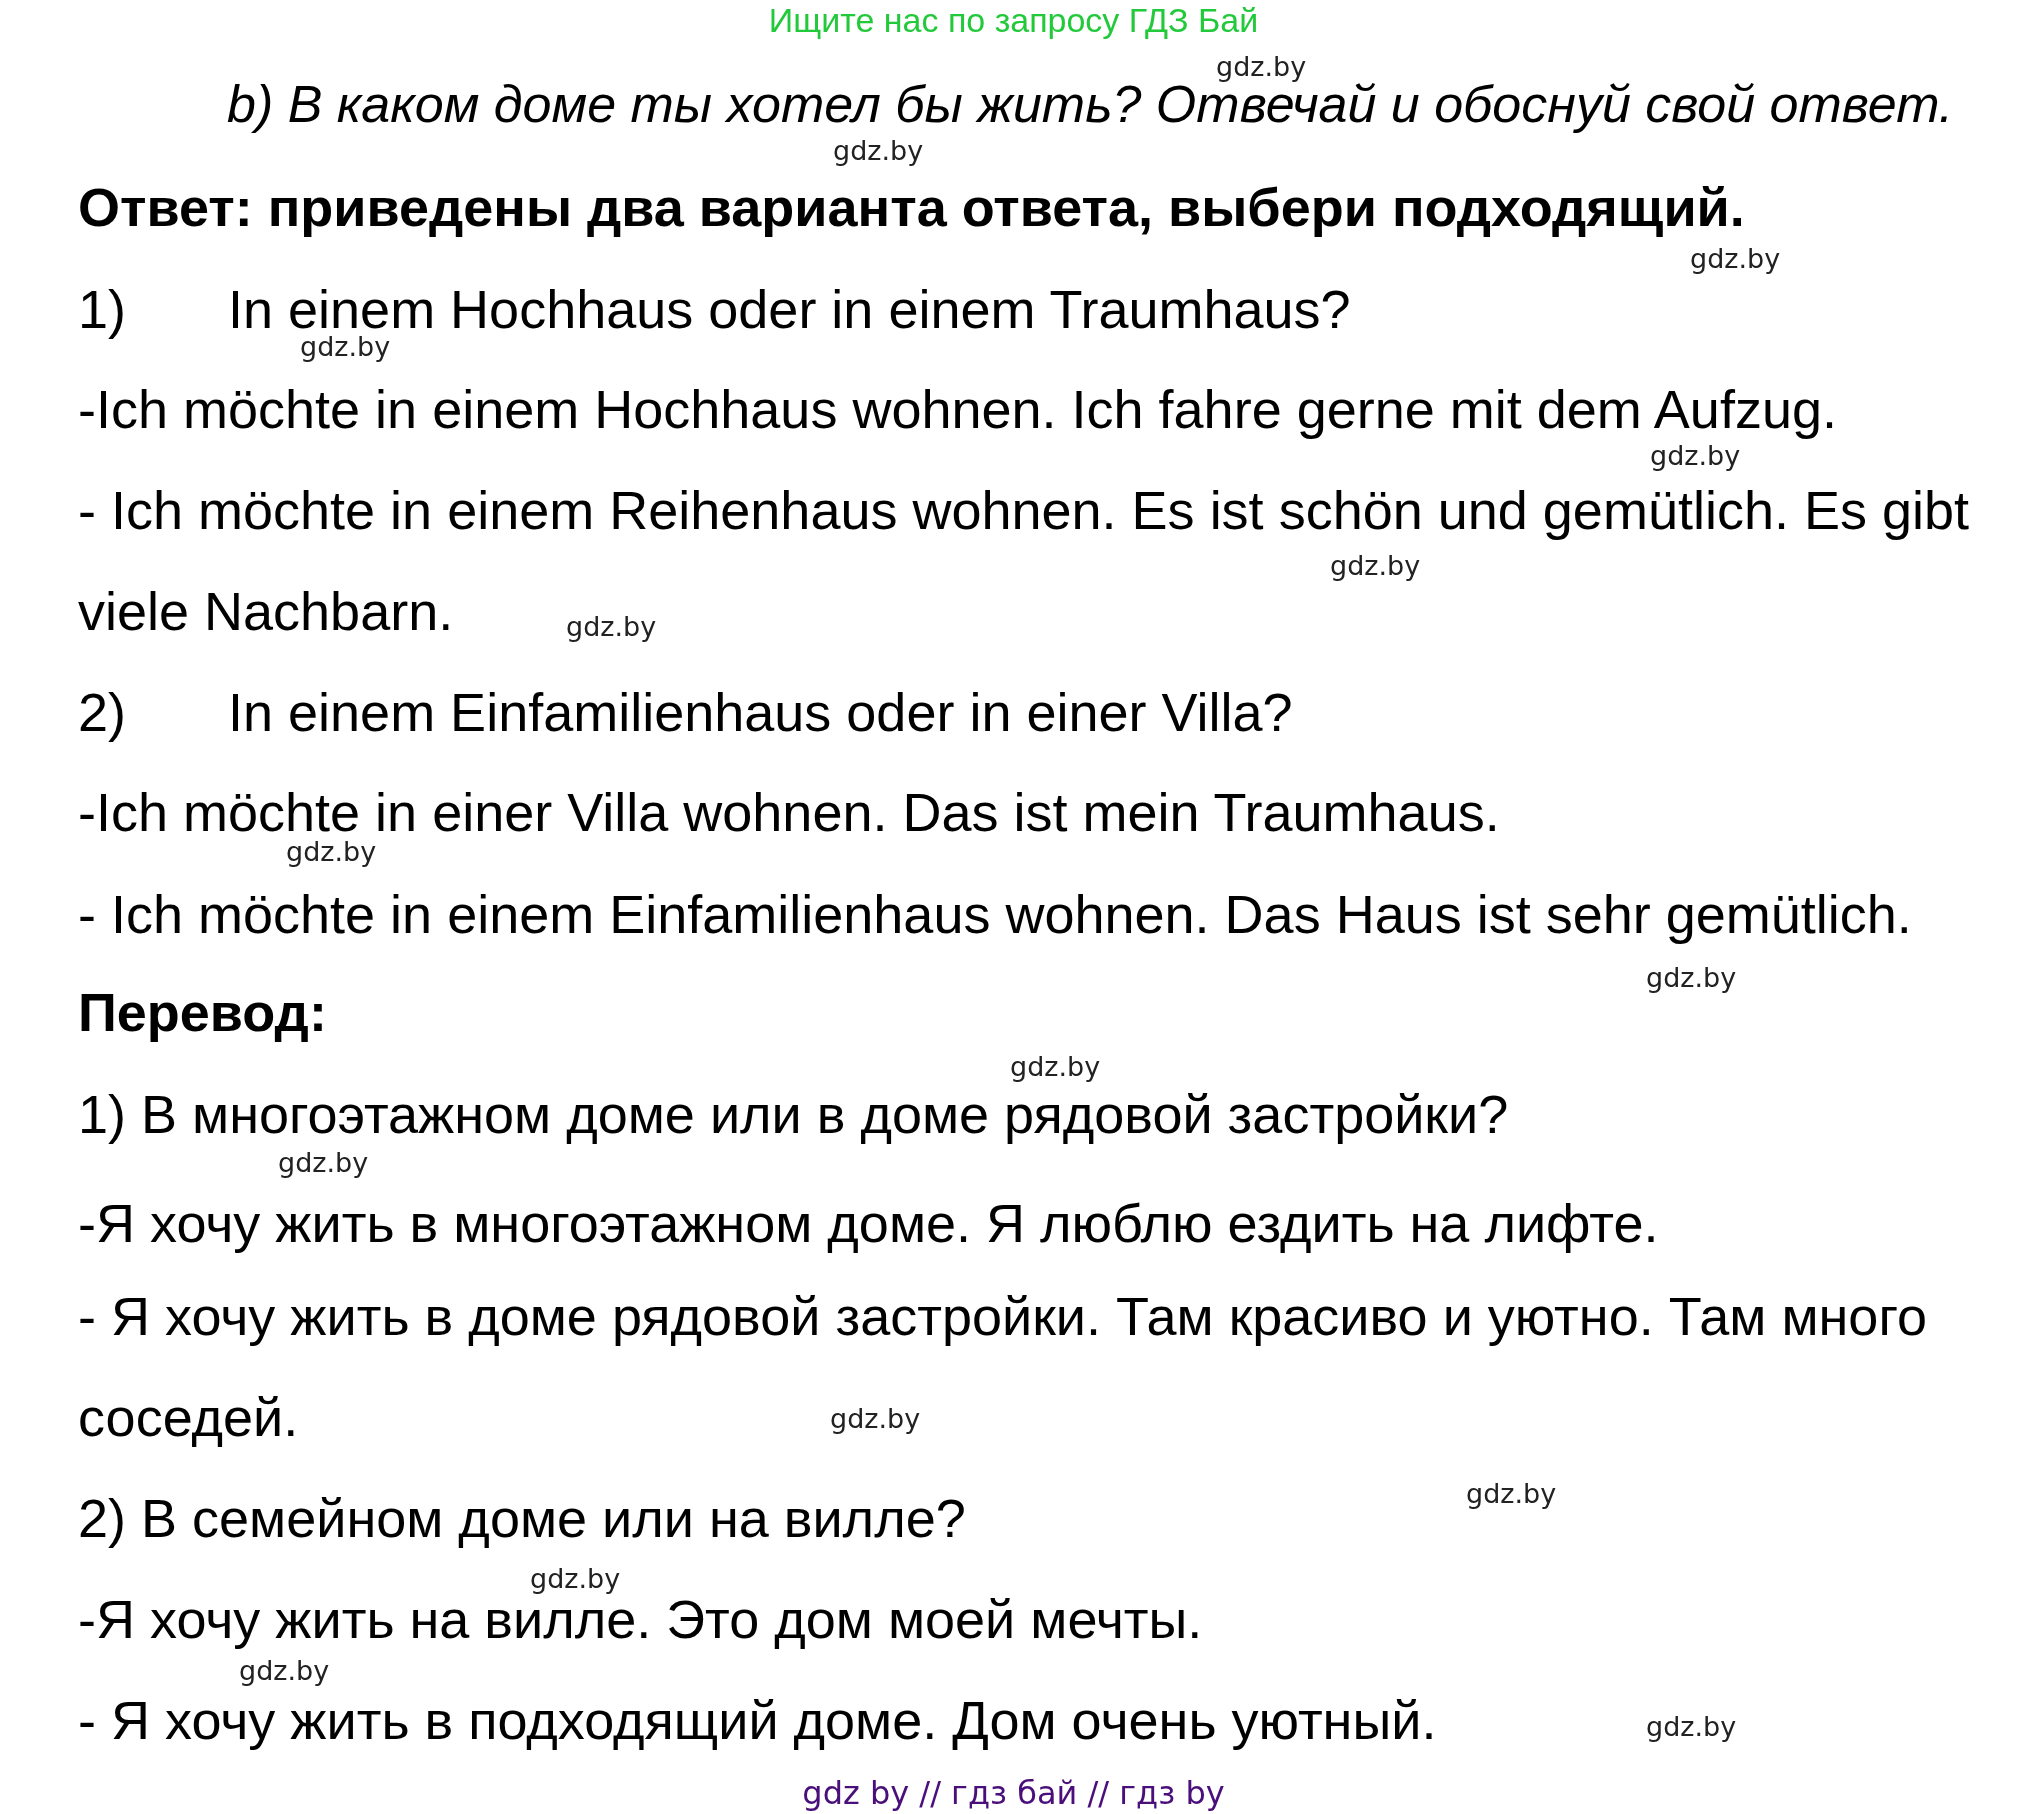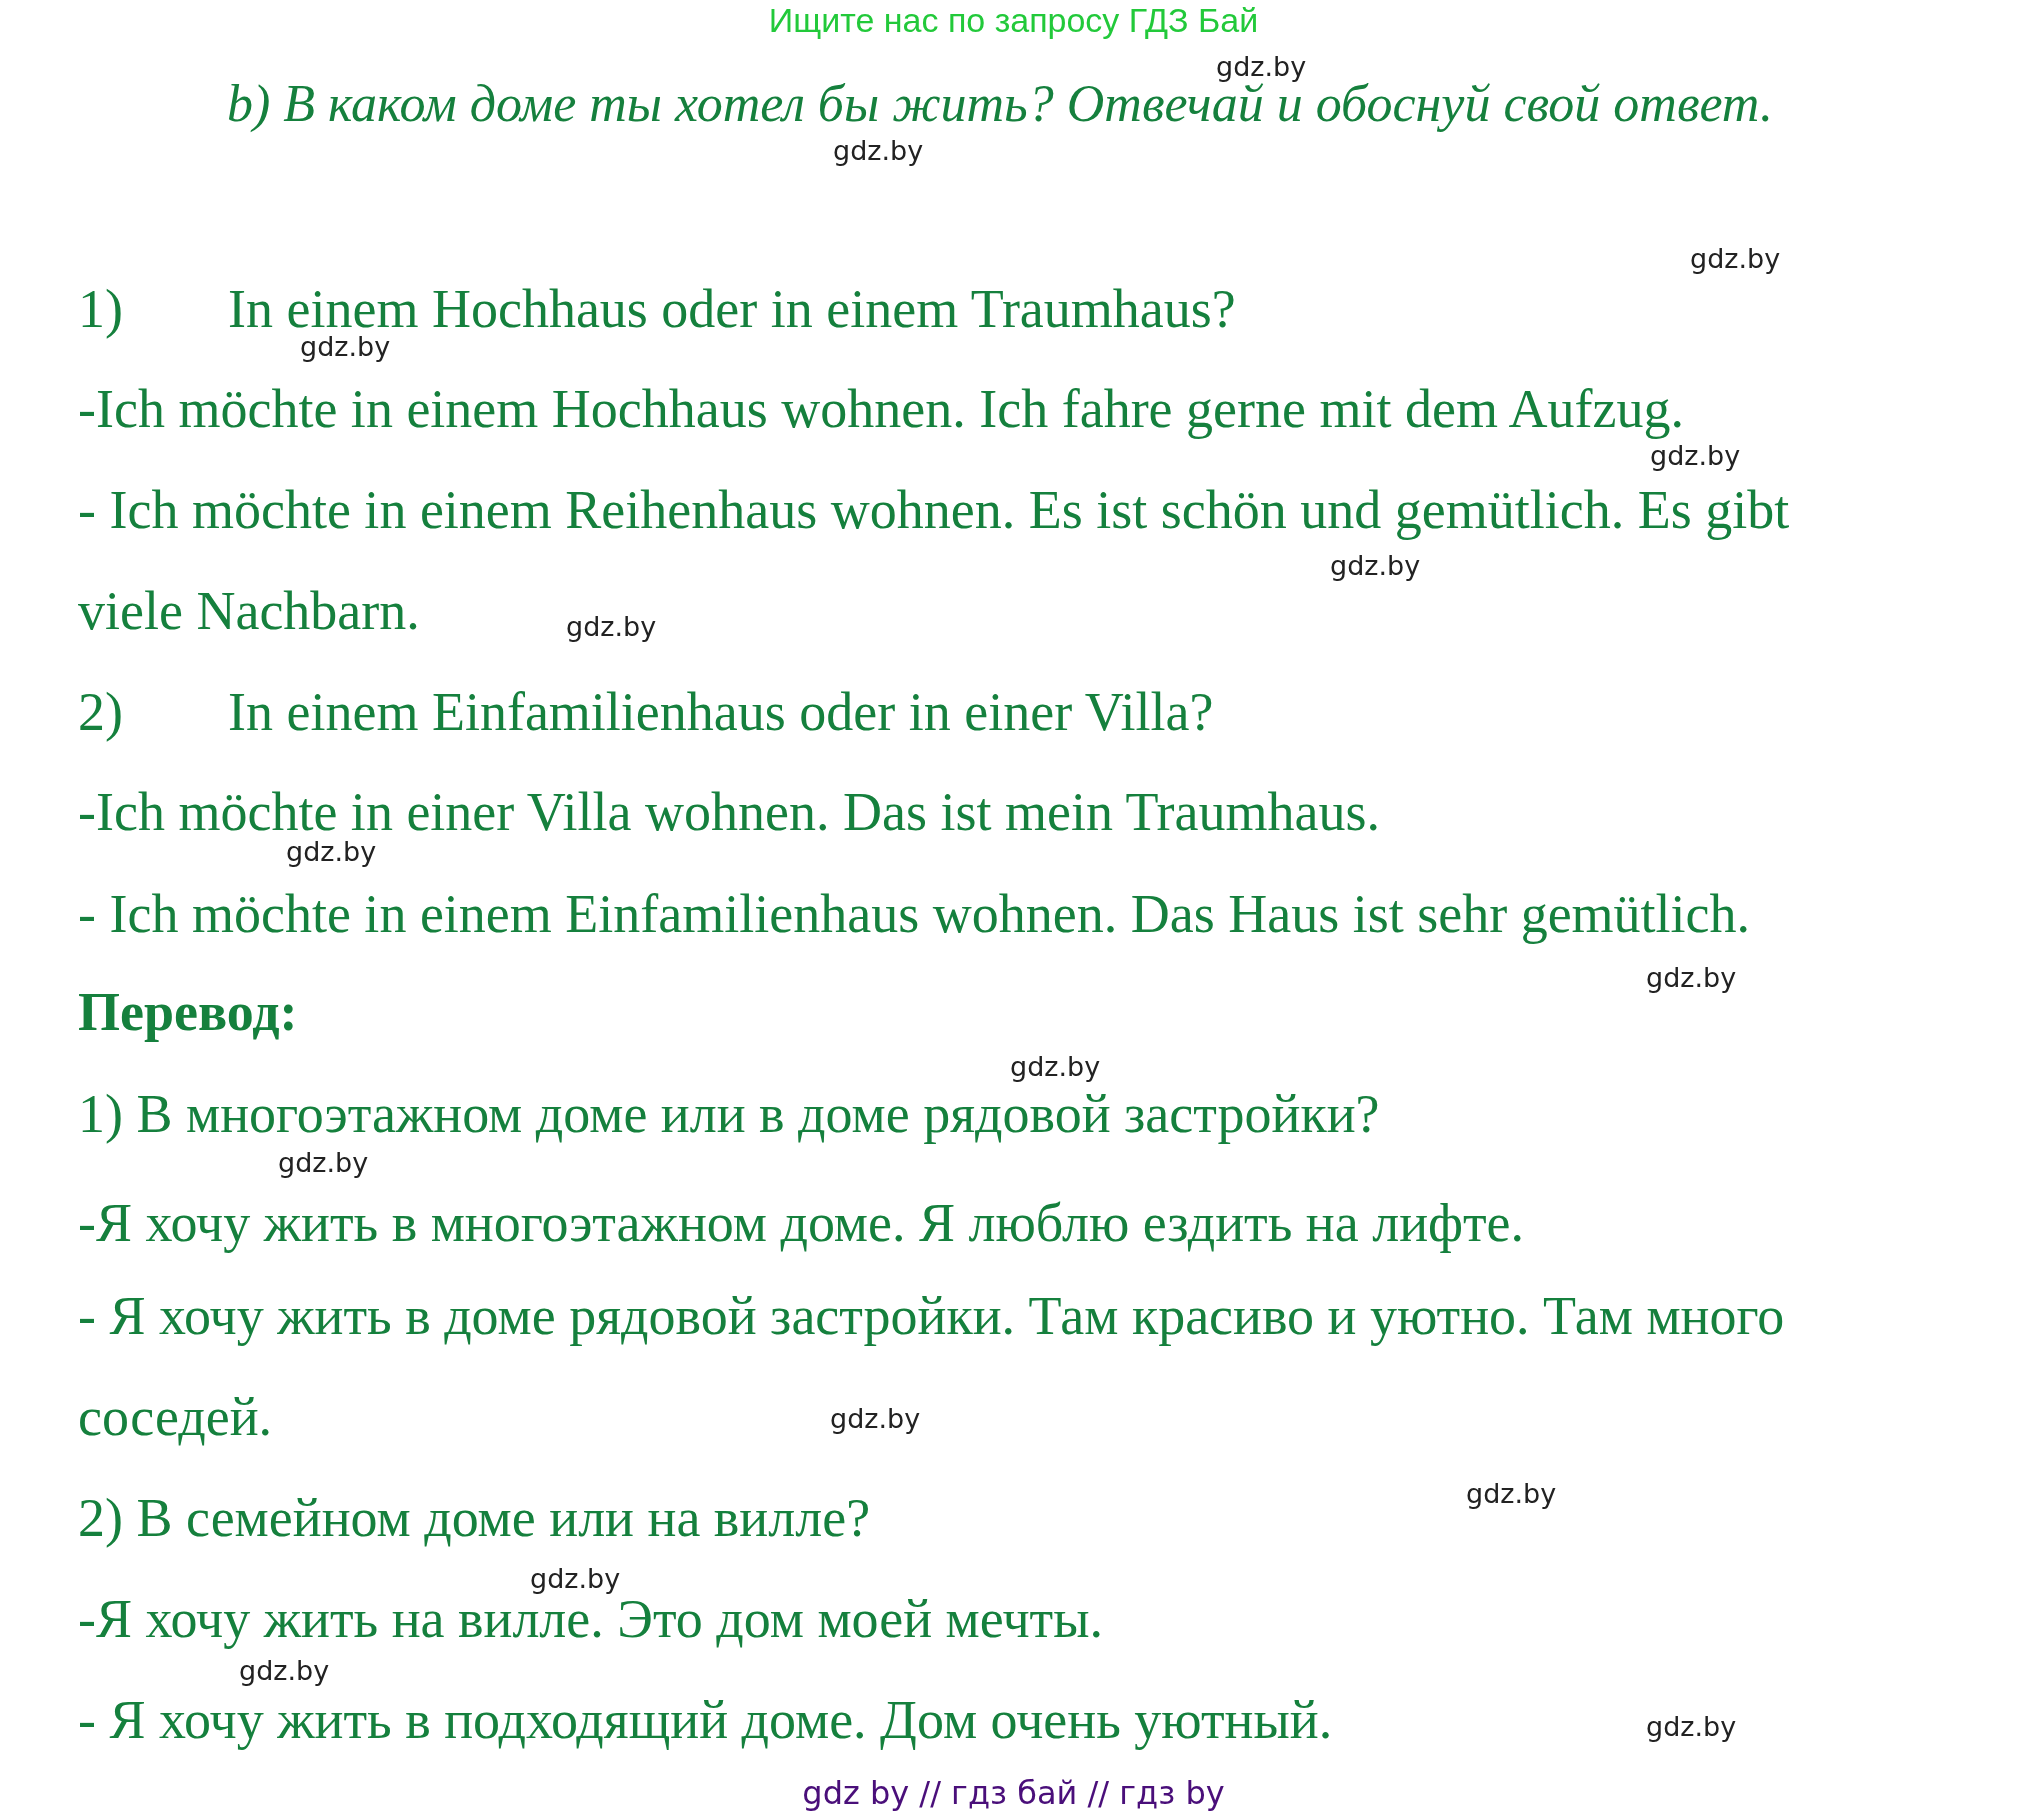--- a/index.html
+++ b/index.html
@@ -2,38 +2,39 @@
 <html><head>
 <meta charset="utf-8">
 <style>
   html, body { margin:0; padding:0; background:#ffffff; }
   body { width:2027px; height:1815px; position:relative; overflow:hidden; }
   .page { position:absolute; left:0; top:0; width:2001px; height:1815px;border-radius:30px; }
   .banner { position:absolute; top:0; left:0; width:2027px; text-align:center;
     font-family:"Liberation Sans", sans-serif; font-size:34px; color:#22c93a; line-height:40px; }
   .footer { position:absolute; top:1773px; left:0; width:2027px; text-align:center;
     font-family:"DejaVu Sans", sans-serif; font-size:32px; color:#4a0f7a; line-height:40px; }
-  .line { position:absolute; left:78px; font-family:Liberation Serif, serif; font-size:54px;
-    color:#15803d; white-space:nowrap; line-height:60px; }
+  .line { position:absolute; left:78px; font-family:Liberation Sans, sans-serif; font-size:54px;
+    color:#000000; white-space:nowrap; line-height:60px; }
   .task { font-style:italic; left:227px; font-size:52px; }
   .bold { font-weight:bold; }
   .num { display:inline-block; width:150px; }
   .wm { position:absolute; font-family:"DejaVu Sans", sans-serif; font-size:27px; color:#222;
     line-height:32px; white-space:nowrap; }
 </style>
 </head>
 <body>
 
 <div class="page">
   <div class="banner">Ищите нас по запросу ГДЗ Бай</div>
 
   <div class="wm" style="left:1216px;top:51px;">gdz.by</div>
   <div class="line task" style="top:74px;">b) В каком доме ты хотел бы жить? Отвечай и обоснуй свой ответ.</div>
   <div class="wm" style="left:833px;top:135px;">gdz.by</div>
 
+  <div class="line bold" style="top:177px;">Ответ: приведены два варианта ответа, выбери подходящий.</div>
   <div class="wm" style="left:1690px;top:243px;">gdz.by</div>
 
   <div class="line" style="top:279px;">
     <span class="num">1)</span><span>In einem Hochhaus oder in einem Traumhaus?</span>
   </div>
   <div class="wm" style="left:300px;top:331px;">gdz.by</div>
   <div class="line" style="top:379px;">-Ich möchte in einem Hochhaus wohnen. Ich fahre gerne mit dem Aufzug.</div>
   <div class="wm" style="left:1650px;top:440px;">gdz.by</div>
   <div class="line" style="top:480px;">- Ich möchte in einem Reihenhaus wohnen. Es ist schön und gemütlich. Es gibt</div>
   <div class="wm" style="left:1330px;top:550px;">gdz.by</div>

